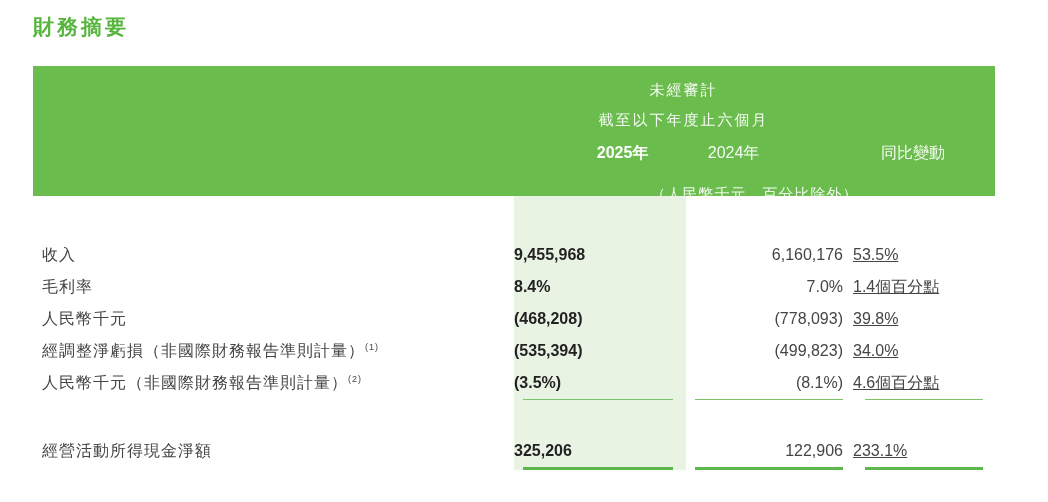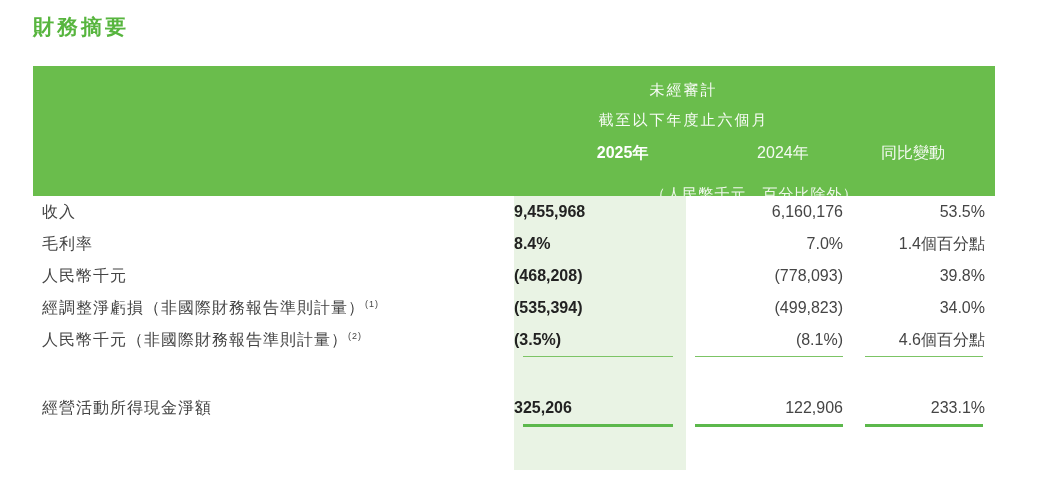--- a/index.html
+++ b/index.html
@@ -66,21 +66,21 @@
     top: 76px;
     left: 0;
     width: 922px;
     display: flex;
     line-height: 21px;
     font-size: 16px;
   }
   .year-row .spacer { width: 481px; }
   .year-row .yc { text-align: right; padding-right: 10px; color: rgba(255,255,255,0.93); }
   .year-row .y2025 { width: 172px; font-weight: bold; color: #ffffff; }
-  .year-row .y2024 { width: 167px; }
+  .year-row .y2024 { width: 167px; text-align: center; }
   .year-row .yyoy  { width: 142px; }
   .units-line {
     position: absolute;
     top: 118px;
     left: 481px;
     width: 481px;
     text-align: center;
     line-height: 20px;
     letter-spacing: 1px;
     color: rgba(255,255,255,0.88);
@@ -93,20 +93,21 @@
     width: 172px;
     height: 274px;
     background: var(--highlight-green);
   }
   
   .tbody {
     position: absolute;
     top: 130px;
     left: 0;
     width: 962px;
+    padding-top: 43px;
     font-size: 16px;
   }
   .row {
     display: flex;
     height: 32px;
     align-items: center;
   }
   .cell { white-space: nowrap; }
   .cell.label {
     width: 481px;
@@ -122,23 +123,24 @@
     color: var(--text-dark);
   }
   .cell.c2024 {
     width: 167px;
     text-align: right;
     padding-right: 10px;
     color: var(--text-body);
   }
   .cell.cyoy {
     width: 142px;
-    text-align: right;
+    text-align: left;
     padding-right: 10px;
     color: var(--text-body);
+    text-decoration: underline;
   }
   
   .rule-row { display: flex; height: 0; }
   .rule-row .seg { border-bottom: 1px solid var(--rule-thin-green); height: 0; }
   .rule-row.thick .seg { border-bottom: 3px solid var(--rule-thick-green); }
   .rule-row .s1 { margin-left: 490px; width: 150px; }
   .rule-row .s2 { margin-left: 22px;  width: 148px; }
   .rule-row .s3 { margin-left: 22px;  width: 118px; }
   .gap-row { height: 36px; }
 </style>

